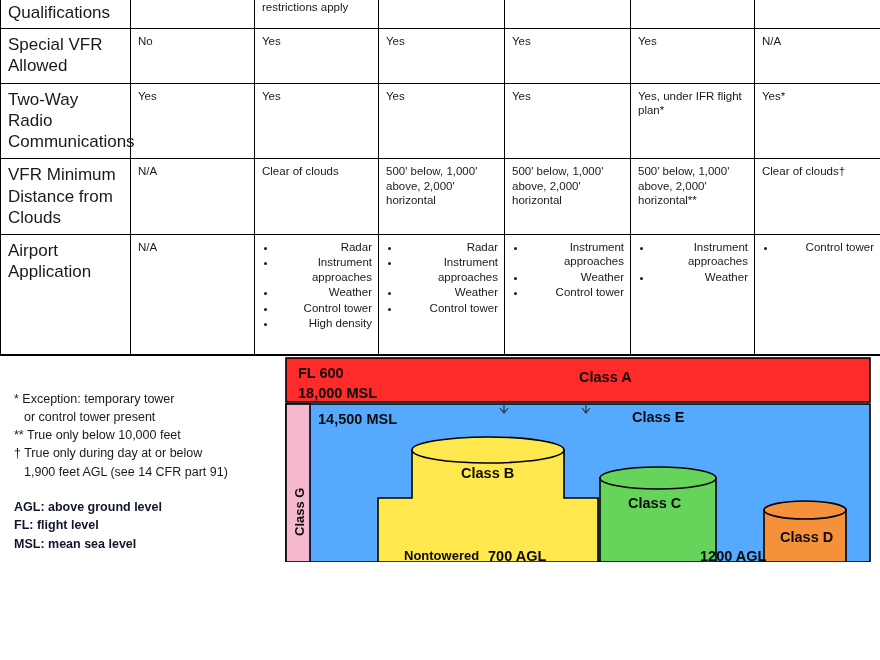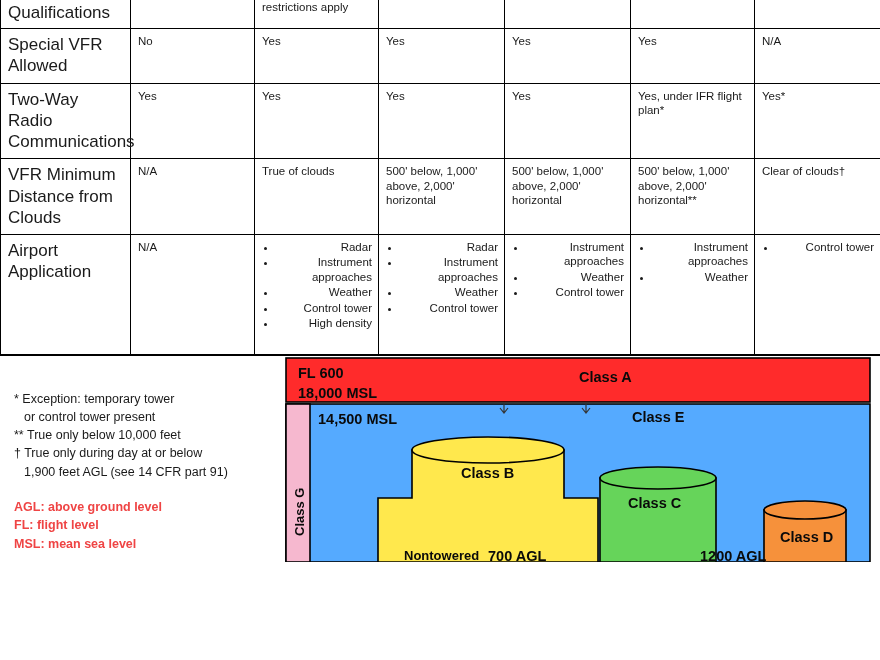--- a/index.html
+++ b/index.html
@@ -94,21 +94,21 @@
   .notes .note-line {
     white-space: pre;
   }
   .notes .indent {
     display: block;
     padding-left: 10px;
   }
   .abbrs {
     margin-top: 17px;
     font-weight: bold;
-    color: #ef4444;
+    color: #0f172a;
     font-size: 12.5px;
     line-height: 1.5;
   }
   .abbrs div { white-space: pre; }
 
   
   .diagram {
     position: absolute;
     left: 276px;
     top: 0;
@@ -164,21 +164,21 @@
         <td>Yes</td>
         <td>Yes</td>
         <td>Yes, under IFR flight plan*</td>
         <td>Yes*</td>
       </tr>
 
 
       <tr>
         <td class="rowhead">VFR Minimum Distance from Clouds</td>
         <td>N/A</td>
-        <td>True of clouds</td>
+        <td>Clear of clouds</td>
         <td>500' below, 1,000' above, 2,000' horizontal</td>
         <td>500' below, 1,000' above, 2,000' horizontal</td>
         <td>500' below, 1,000' above, 2,000' horizontal**</td>
         <td>Clear of clouds†</td>
       </tr>
 
 
 
       <tr>
         <td class="rowhead" style="height:108px">Airport Application</td>

